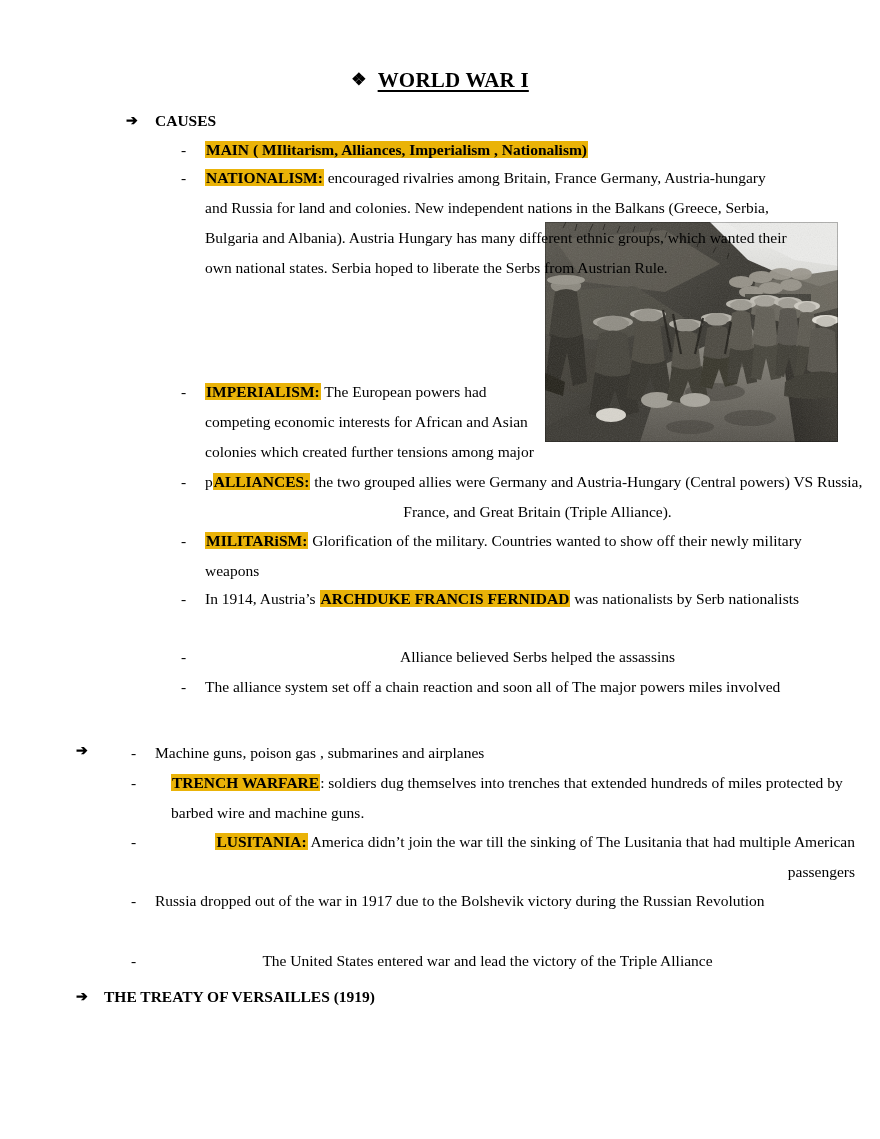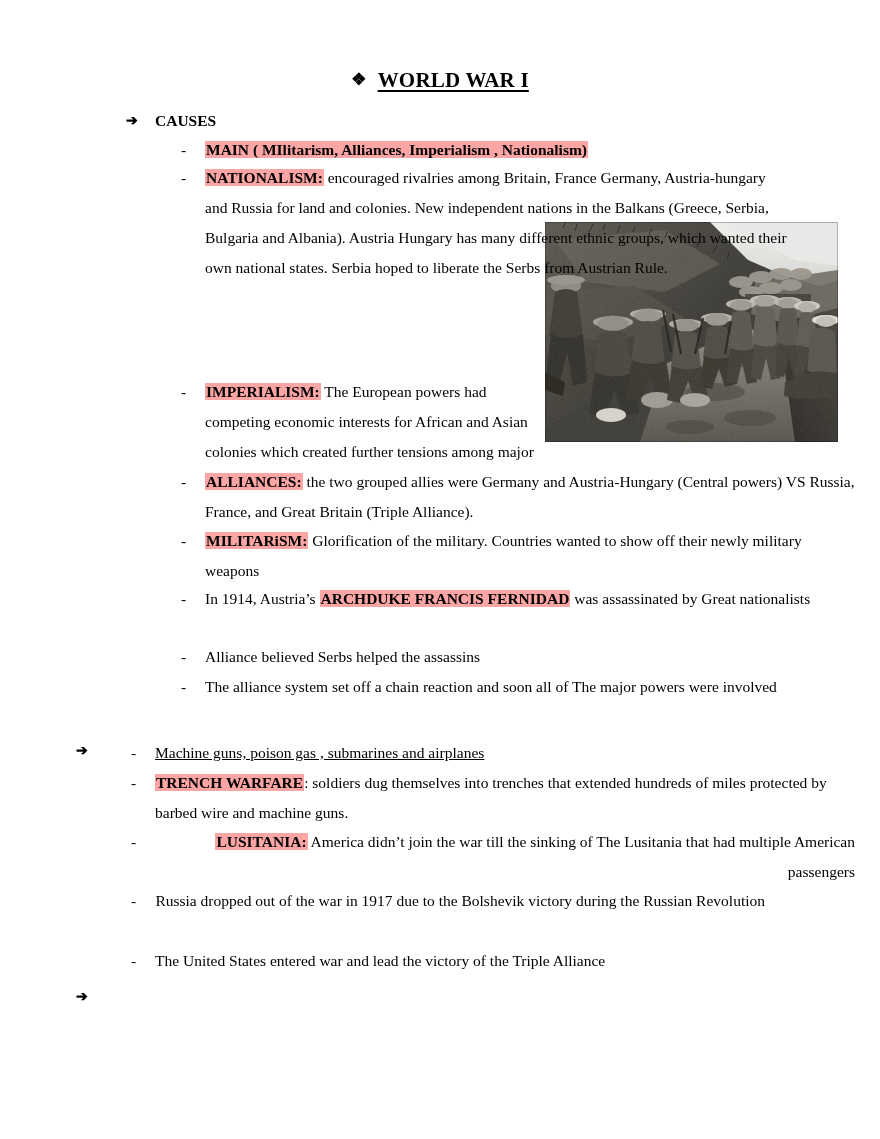--- a/index.html
+++ b/index.html
@@ -102,26 +102,26 @@
   .item.ind-2 { padding-left: 155px; }
   .item.ind-2 .dash { left: 131px; top: 0; }
 
   
   .item.ind-2b { padding-left: 155px; }
   .item.ind-2b .dash { left: 131px; top: 0; }
   .item.ind-2b .txt { margin-left: -50px; }
 
   .item.ind-3 { padding-left: 155px; }
   .item.ind-3 .dash { left: 131px; top: 0; }
-  .w-wide    { max-width: 610px; text-decoration: underline; }
-  .w-wider   { max-width: 665px; }
+  .w-wide    { max-width: 610px; }
+  .w-wider   { max-width: 665px; text-align: center; }
   .w-full    { max-width: 690px; }
 
   .hl {
-    background-color: #fca5a5;
+    background-color: #eab308;
     font-weight: bold;
     padding: 0 1px;
   }
 
   
   .photo {
     position: absolute;
     left: 545px;
     top: 222px;
     width: 293px;
@@ -327,60 +327,61 @@
       <span class="txt w-wider"><span class="hl">ALLIANCES:</span><span> the two grouped allies were Germany and Austria-Hungary (Central powers) VS Russia, France, and Great Britain (Triple Alliance).</span></span>
     </div>
 
     <div class="item ind-1" style="height:58px;">
       <span class="dash">-</span>
       <span class="txt" style="max-width:640px;"><span class="hl">MILITARiSM:</span><span> Glorification of the military. Countries wanted to show off their newly military weapons</span></span>
     </div>
 
     <div class="item ind-1" style="height:58px;">
       <span class="dash">-</span>
-      <span class="txt" style="max-width:620px;"><span>In 1914, Austria’s </span><span class="hl">ARCHDUKE FRANCIS FERNIDAD</span><span> was assassinated by Great nationalists</span></span>
+      <span class="txt" style="max-width:620px;"><span>In 1914, Austria’s </span><span class="hl">ARCHDUKE FRANCIS FERNIDAD</span><span> was nationalists by Serb nationalists</span></span>
     </div>
 
     <div class="item ind-1" style="height:30px;">
       <span class="dash">-</span>
       <span class="txt w-wider">Alliance believed Serbs helped the assassins</span>
     </div>
 
     <div class="item ind-1" style="height:60px;">
       <span class="dash">-</span>
-      <span class="txt" style="max-width:600px;">The alliance system set off a chain reaction and soon all of The major powers were involved</span>
+      <span class="txt" style="max-width:600px;">The alliance system set off a chain reaction and soon all of The major powers miles involved</span>
     </div>
 
     <div class="sec lvl-b" style="margin-top:6px;">
       <span class="arrow">➔</span>
     </div>
 
     <div class="item ind-2" style="height:30px;">
       <span class="dash">-</span>
       <span class="txt w-wide">Machine guns, poison gas , submarines and airplanes</span>
     </div>
 
     <div class="item ind-2b" style="height:59px;">
       <span class="dash">-</span>
-      <span class="txt" style="max-width:716px;margin-left:0;"><span class="hl">TRENCH WARFARE</span><span>: soldiers dug themselves into trenches that extended hundreds of miles protected by barbed wire and machine guns.</span></span>
+      <span class="txt" style="max-width:716px;margin-left:16px;"><span class="hl">TRENCH WARFARE</span><span>: soldiers dug themselves into trenches that extended hundreds of miles protected by barbed wire and machine guns.</span></span>
     </div>
 
     <div class="item ind-2b" style="height:59px;">
       <span class="dash">-</span>
       <span class="txt" style="max-width:700px;margin-left:0;text-align:right;"><span class="hl">LUSITANIA:</span><span> America didn’t join the war till the sinking of The Lusitania that had multiple American passengers</span></span>
     </div>
 
     <div class="item ind-3" style="height:60px;padding-left:155px;">
       <span class="dash">-</span>
-      <span class="txt" style="max-width:610px;text-align:right;">Russia dropped out of the war in 1917 due to the Bolshevik victory during the Russian Revolution</span>
+      <span class="txt" style="max-width:610px;">Russia dropped out of the war in 1917 due to the Bolshevik victory during the Russian Revolution</span>
     </div>
 
     <div class="item ind-3" style="height:30px;padding-left:155px;">
       <span class="dash">-</span>
       <span class="txt w-wider">The United States entered war and lead the victory of the Triple Alliance</span>
     </div>
 
     <div class="sec lvl-b" style="margin-top:8px;">
       <span class="arrow">➔</span>
+      <span class="sec-label">THE TREATY OF VERSAILLES (1919)</span>
     </div>
 
   </div>
 </div>
 
 </body></html>

